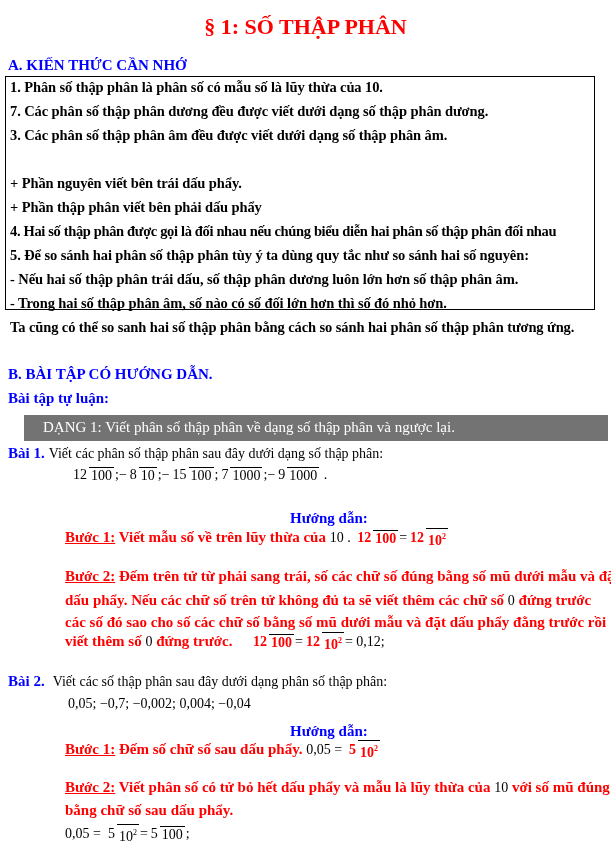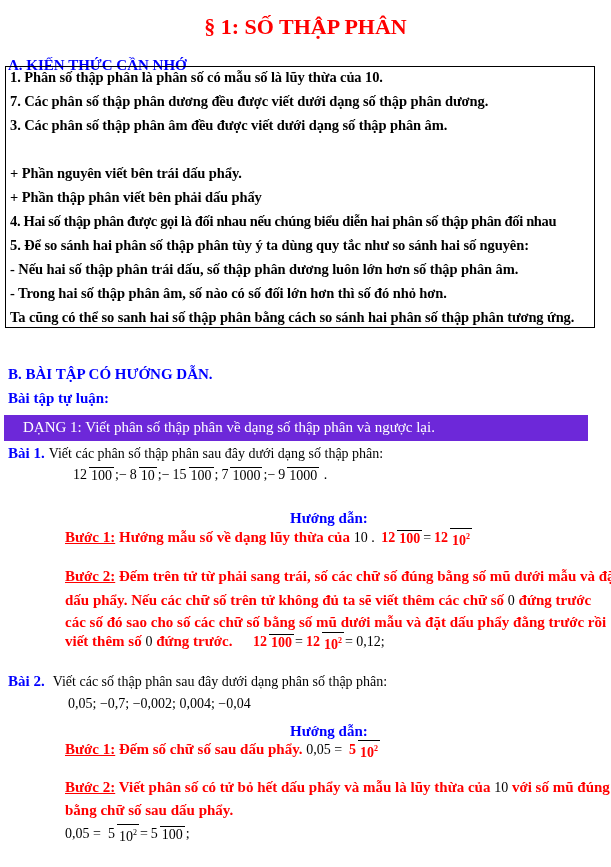--- a/index.html
+++ b/index.html
@@ -2,26 +2,26 @@
 <html><head>
 <meta charset="utf-8">
 <style>
   html, body { margin:0; padding:0; background:#ffffff; }
   body { width:611px; height:867px; position:relative; overflow:hidden;
          font-family:"Liberation Serif","DejaVu Serif",serif; color:#000; }
   .abs { position:absolute; white-space:nowrap; }
   .title { left:0; width:611px; top:14px; text-align:center; color:#ff0000;
            font-weight:bold; font-size:22px; }
   .blue-h { color:#0000ff; font-weight:bold; font-size:15px; }
-  .box { position:absolute; left:5px; top:66px; width:590px; height:262px;
+  .box { position:absolute; left:5px; top:76px; width:590px; height:234px;
          border:1.5px solid #000; box-sizing:border-box; }
   .box-line { position:absolute; left:4px; font-weight:bold; font-size:14.5px;
               color:#000; white-space:nowrap; letter-spacing:-0.1px; }
-  .green { position:absolute; left:4px; top:415px; width:584px; height:26px;
-           background:#6d28d9; color:#fff; font-size:15px; line-height:25px;
+  .green { position:absolute; left:24px; top:415px; width:584px; height:26px;
+           background:#737373; color:#fff; font-size:15px; line-height:25px;
            box-sizing:border-box; padding-left:19px; }
   .bai-label { color:#0000ff; font-weight:bold; font-size:15px; }
   .plain { font-size:14px; color:#000; }
   .red { color:#ff0000; font-weight:bold; font-size:15px; }
   .red u { text-decoration:underline; }
   .frac { display:inline-flex; align-items:center;
           vertical-align:middle; font-size:14px; line-height:16px; margin:0 1px; }
   .frac .num { padding:0 2px; }
   .frac .den { border-top:1px solid #000; padding:0 2px; }
   .math { font-size:14px; color:#000; font-weight:normal; }
@@ -74,21 +74,21 @@
     </span><span class="math">;</span><span class="math">−</span><span class="frac">
       <span class="num">9</span>
       <span class="den">1000</span>
     </span><span class="math"> .</span>
 </div>
 
 <div class="abs center-h" style="left:290px;top:510px;">Hướng dẫn:</div>
 
 <div class="abs red" style="left:65px;top:528px;">
   <u>Bước 1:</u>
-  <span>Hướng mẫu số về dạng lũy thừa của</span>
+  <span>Viết mẫu số về trên lũy thừa của</span>
   <span class="math">10</span><span class="math"> . </span>
   <span class="frac">
       <span class="num">12</span>
       <span class="den">100</span>
     </span><span class="math">=</span><span class="frac">
       <span class="num">12</span>
       <span class="den"><span>10</span><sup>2</sup></span>
     </span>
 </div>
 

